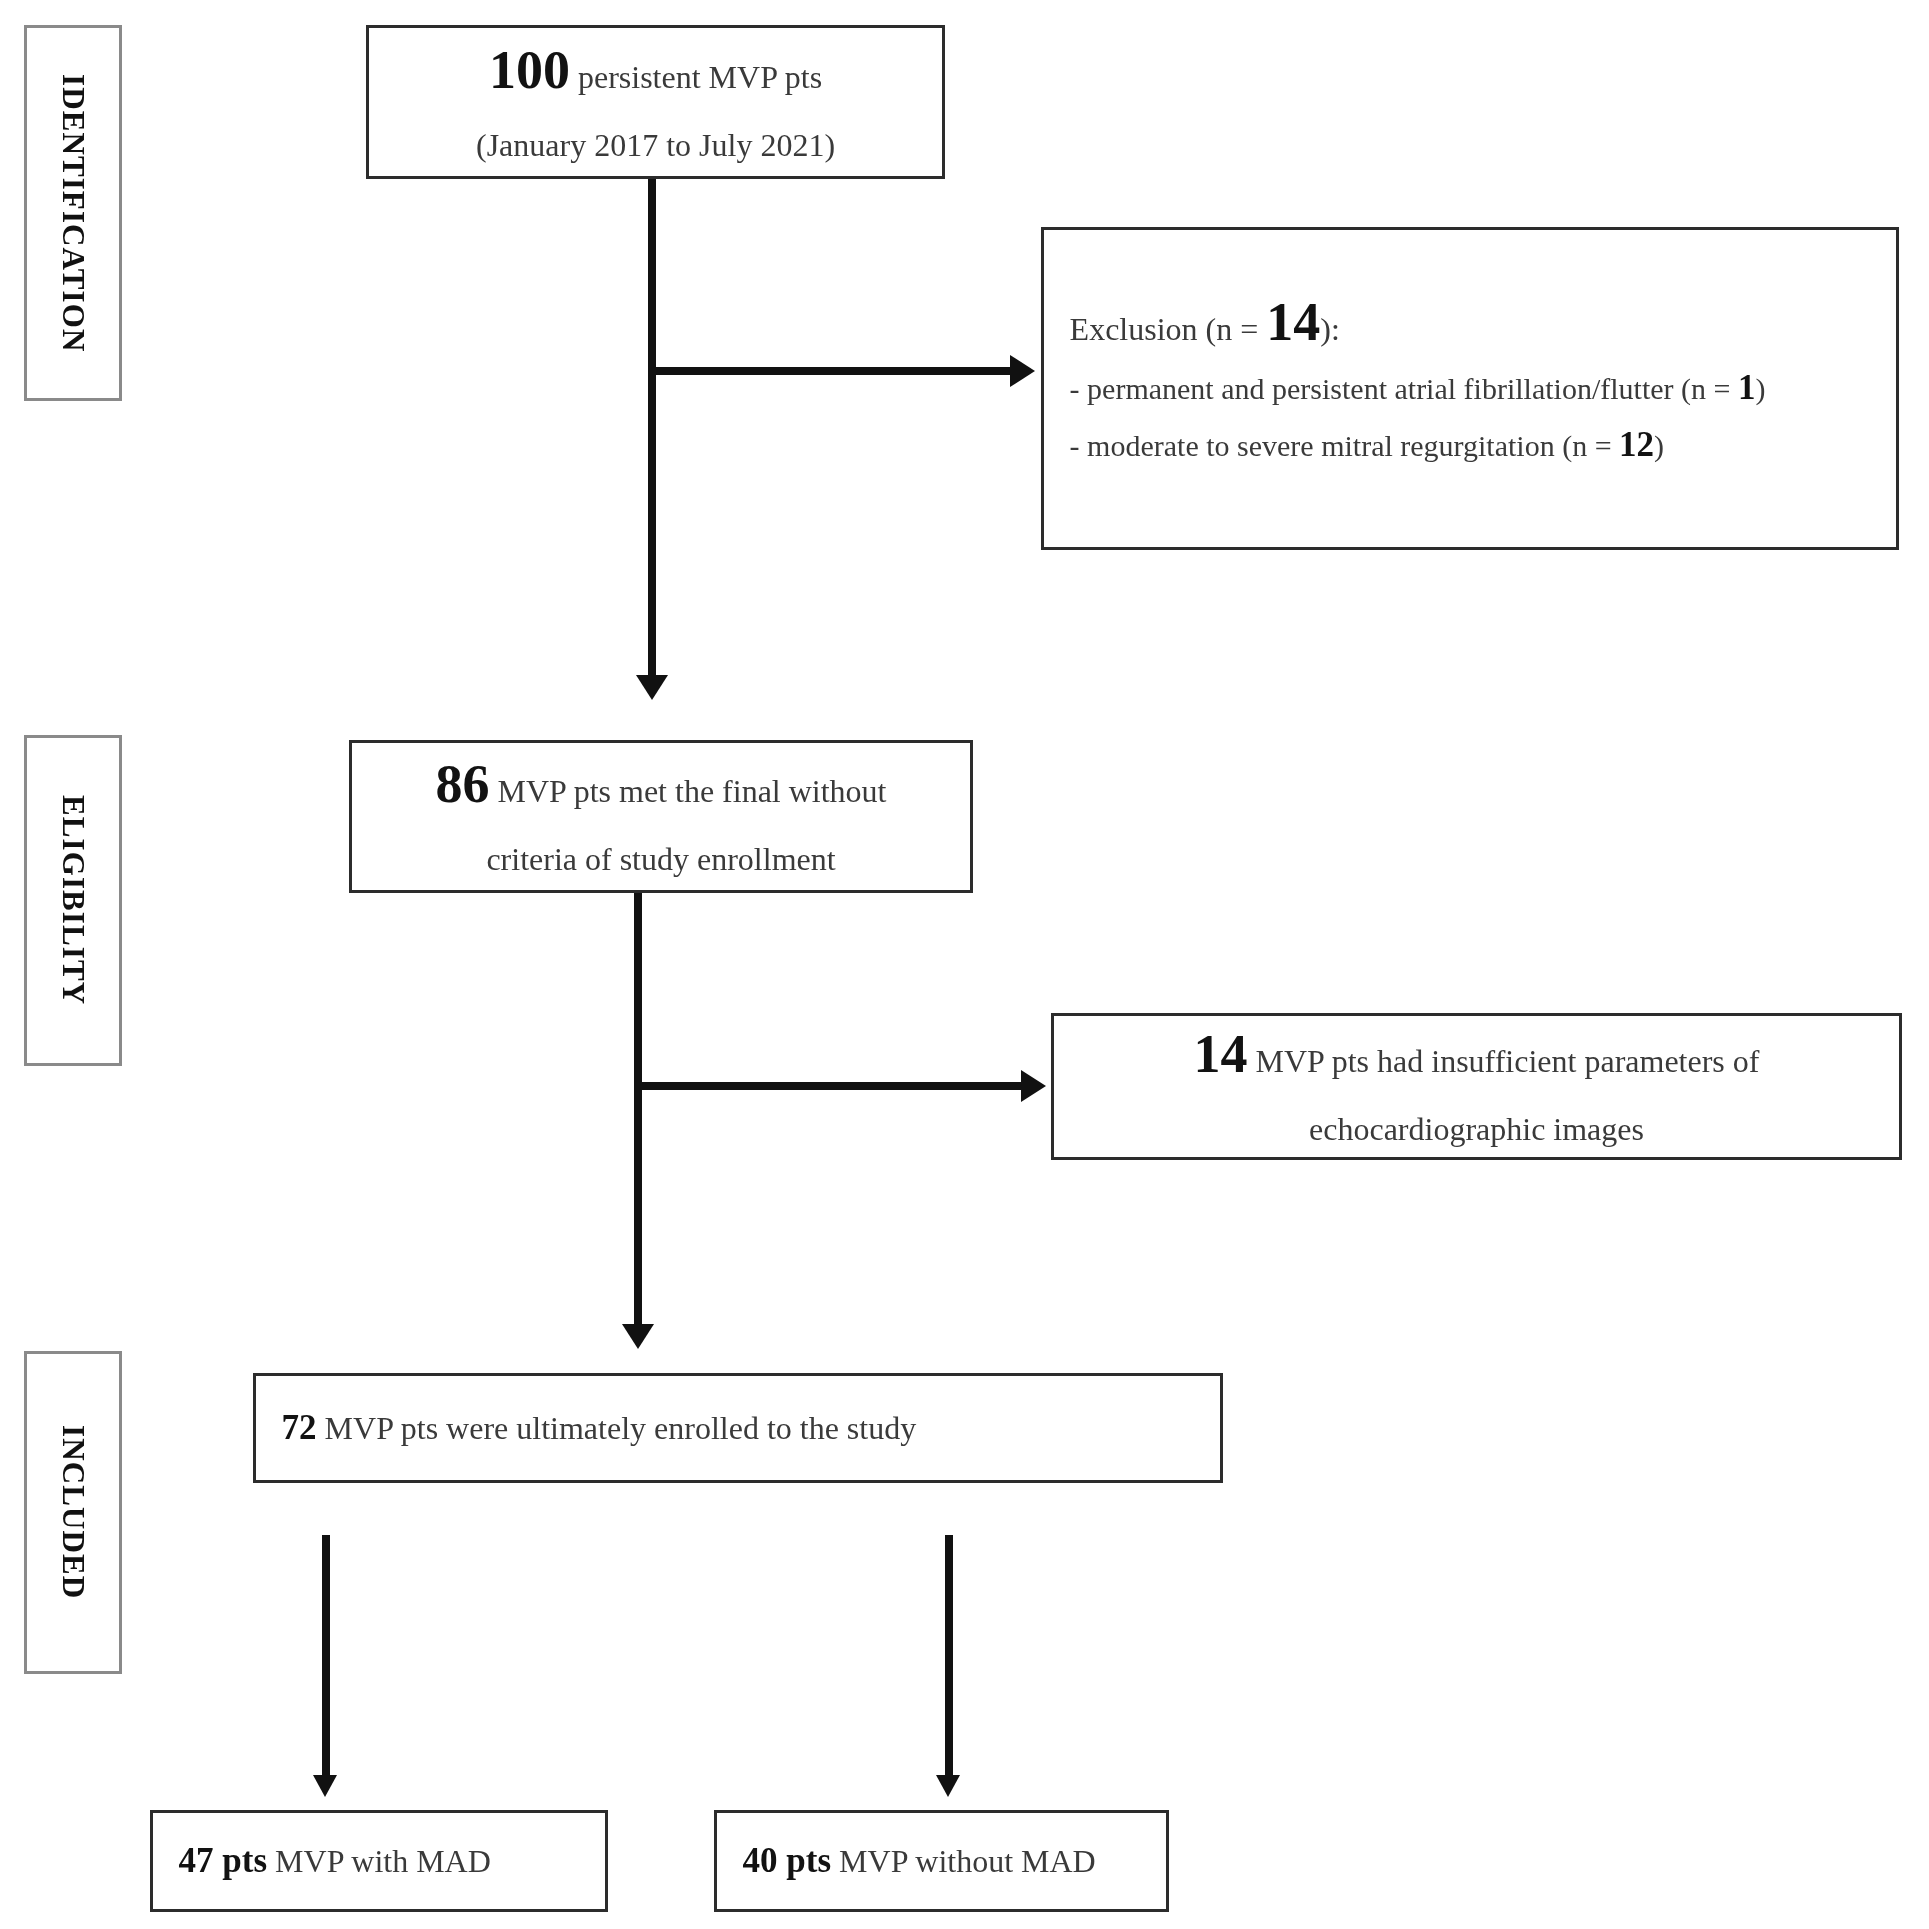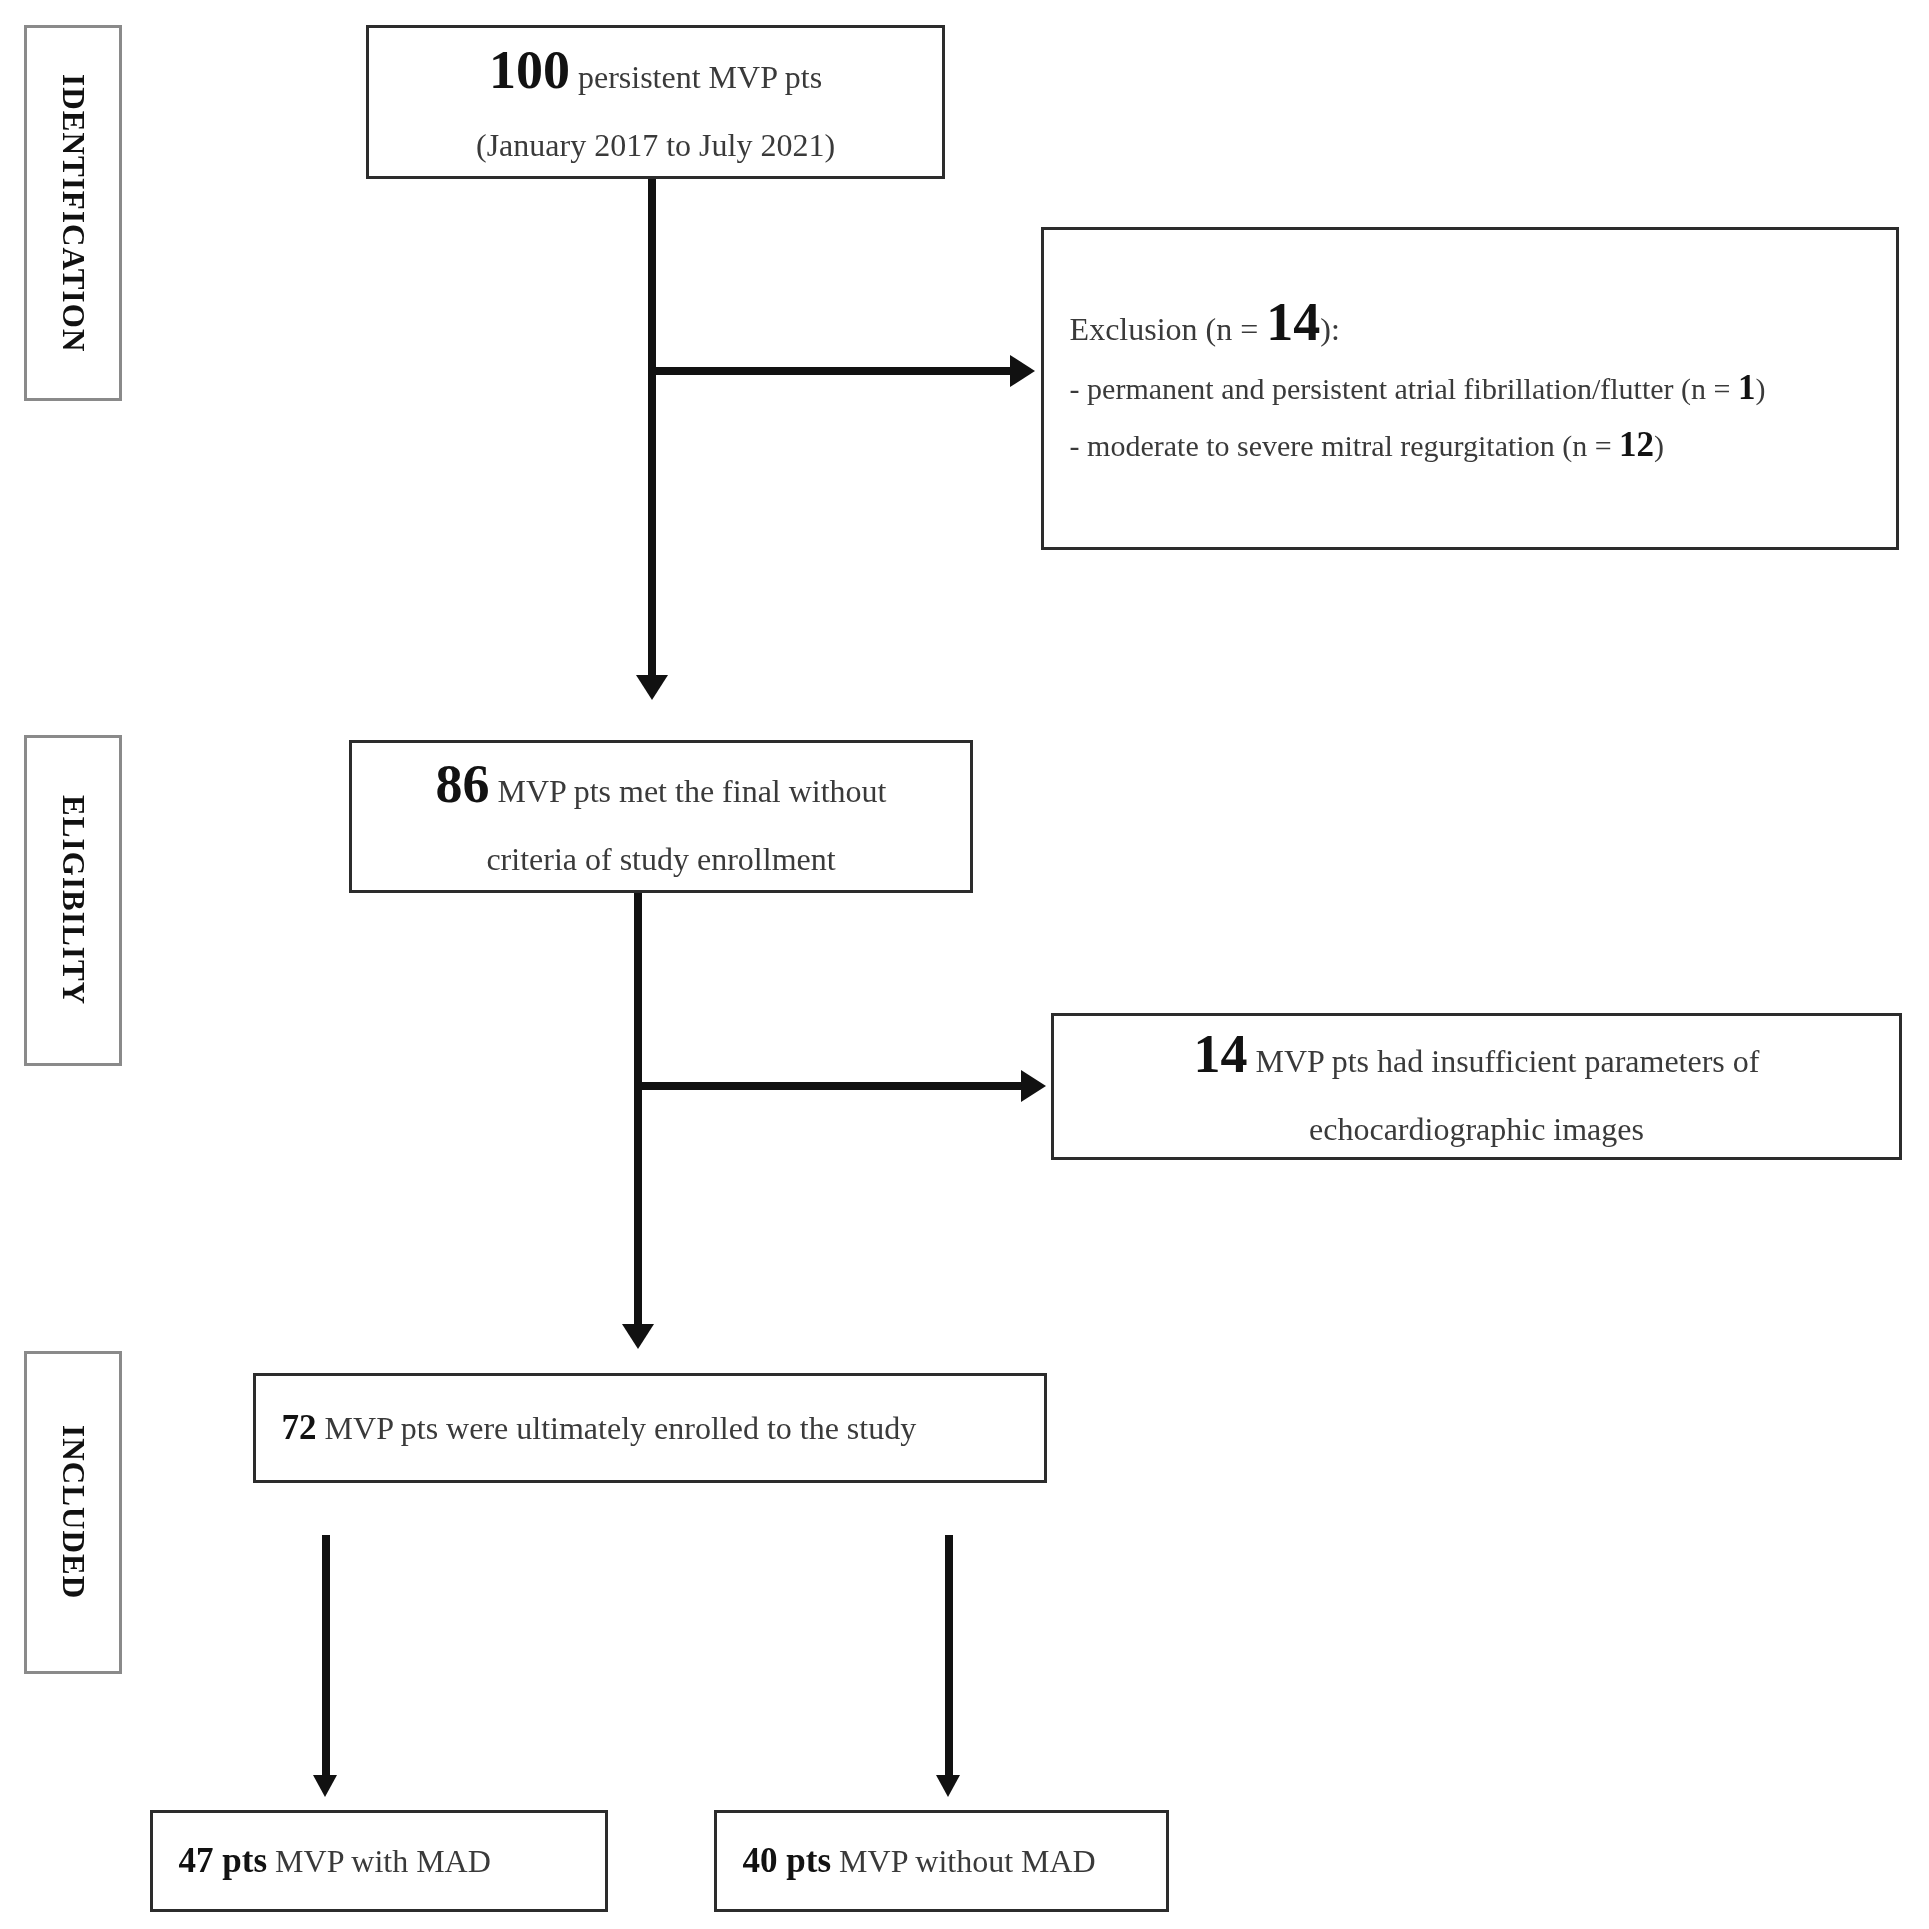--- a/index.html
+++ b/index.html
@@ -152,21 +152,21 @@
   </div>
 
   <div class="flow-box center" style="left:1051px; top:1013px; width:851px; height:147px;">
     <div class="line">
       <span class="num">14</span><span> MVP pts had insufficient parameters of</span>
     </div>
     <div class="spacer-md"></div>
     <div class="line">echocardiographic images</div>
   </div>
 
-  <div class="flow-box left" style="left:253px; top:1373px; width:794px; height:110px;text-align:center;">
+  <div class="flow-box left" style="left:253px; top:1373px; width:970px; height:110px;text-align:center;">
     <div class="line pad">
       <span class="num-sm">72</span><span> MVP pts were  ultimately enrolled to the study</span>
     </div>
   </div>
 
   <div class="flow-box left" style="left:150px; top:1810px; width:458px; height:102px;">
     <div class="line pad">
       <span class="num-sm">47 pts</span><span> MVP with MAD</span>
     </div>
   </div>

